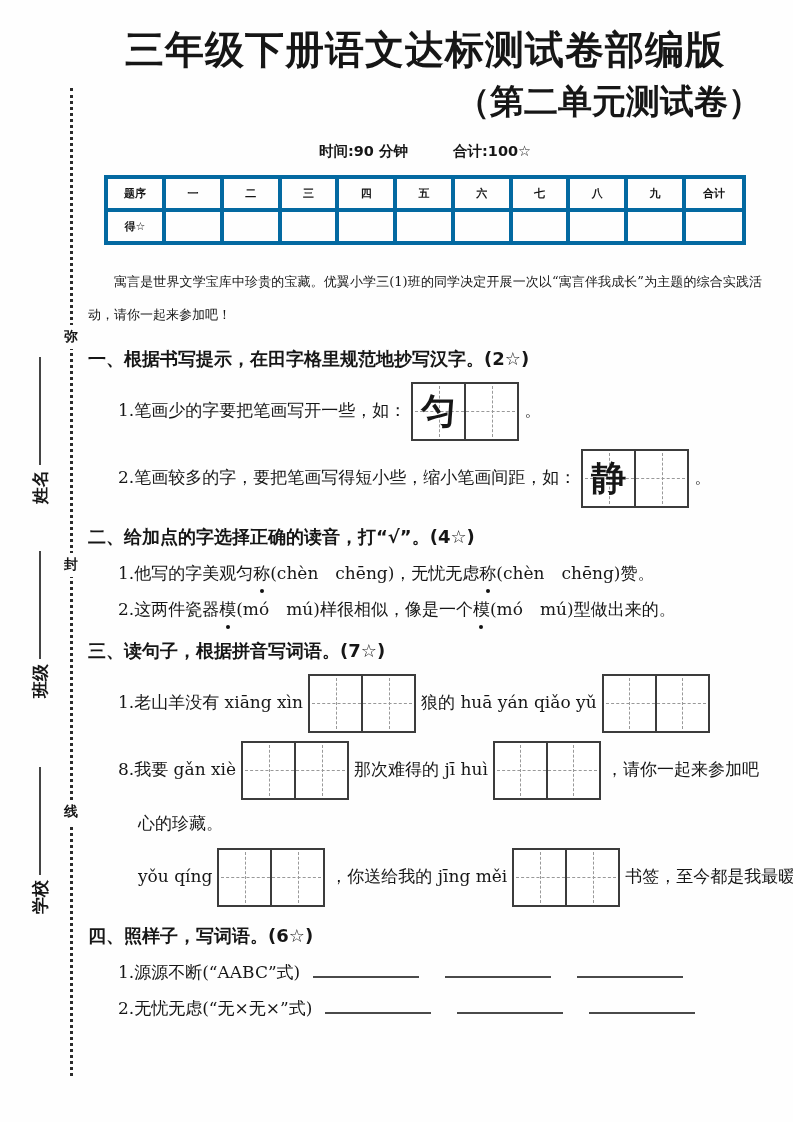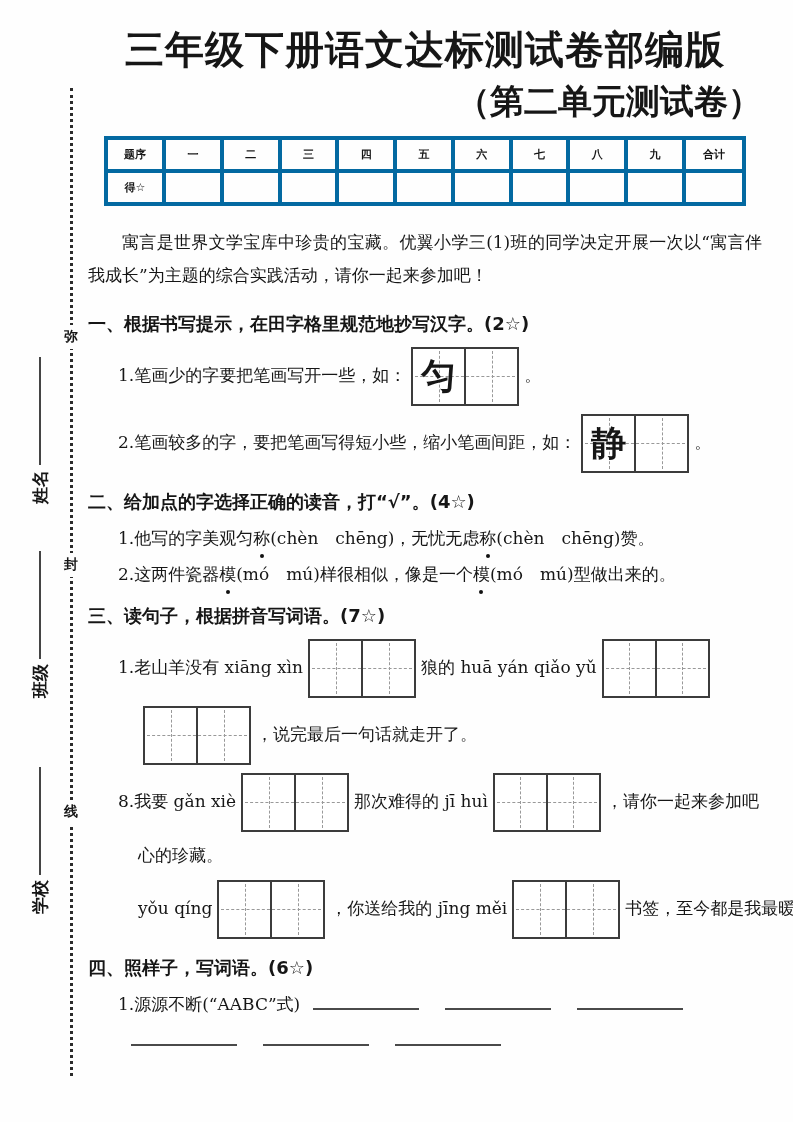--- a/index.html
+++ b/index.html
@@ -26,21 +26,21 @@
   .info span{margin:0 20px;}
 
   
   table.score{border-collapse:collapse;margin:14px auto 0 auto;width:642px;table-layout:fixed;}
   table.score td{border:4px solid #0369a1;height:29px;text-align:center;
                  font-size:11px;font-weight:bold;padding:0;}
   table.score td.first{width:54px;}
   table.score td.last{width:56px;}
 
   
-  .intro{margin-top:20px;font-size:17px;line-height:33px;text-indent:2em;
+  .intro{margin-top:20px;font-size:13px;line-height:33px;text-indent:2em;
          font-family:"DejaVu Serif",serif;text-align:justify;}
 
   
   .section-heading{font-size:18px;font-weight:bold;margin:12px 0 4px 0;line-height:30px;}
   .q-item{margin:2px 0;}
   .q-line{padding-left:30px;font-size:17px;line-height:30px;
           font-family:"DejaVu Serif",serif;white-space:nowrap;margin:6px 0;}
   .q-line.has-grid{line-height:64px;margin:2px 0;}
   .q-line.cont{padding-left:50px;}
 
@@ -85,20 +85,24 @@
     <span class="line"></span>
   </div>
   <div class="side-label" style="top:827px">
     <span class="lab">学校</span>
     <span class="line"></span>
   </div>
 
   <div class="main">
     <div class="title">三年级下册语文达标测试卷部编版</div>
     <div class="subtitle">（第二单元测试卷）</div>
+    <div class="info">
+      <span>时间:90 分钟</span>
+      <span>合计:100☆</span>
+    </div>
 
     <table class="score">
       <tbody id="score-tbody">
           <tr>
             <td class="first">题序</td>
             <td>一</td>
             <td>二</td>
             <td>三</td>
             <td>四</td>
             <td>五</td>
@@ -158,24 +162,20 @@
         <div class="section">
           <div class="section-heading">三、读句子，根据拼音写词语。(7☆)</div>
           <div class="q-item">
             <div class="q-line has-grid"><span>1.老山羊没有 xiāng xìn</span><span class="tian">
                 <span class="cell"></span>
                 <span class="cell"></span>
               </span><span>狼的 huā yán qiǎo yǔ</span><span class="tian">
                 <span class="cell"></span>
                 <span class="cell"></span>
               </span></div>
-            <div class="q-line has-grid cont"><span class="tian">
-                <span class="cell"></span>
-                <span class="cell"></span>
-              </span><span>，说完最后一句话就走开了。</span></div>
           </div>
           <div class="q-item">
             <div class="q-line has-grid"><span>8.我要 gǎn xiè</span><span class="tian">
                 <span class="cell"></span>
                 <span class="cell"></span>
               </span><span>那次难得的 jī huì</span><span class="tian">
                 <span class="cell"></span>
                 <span class="cell"></span>
               </span><span>，请你一起来参加吧</span></div>
             <div class="q-line cont"><span>心的珍藏。</span></div>
@@ -187,18 +187,18 @@
                 <span class="cell"></span>
               </span><span>书签，至今都是我最暖</span></div>
           </div>
         </div>
         <div class="section">
           <div class="section-heading">四、照样子，写词语。(6☆)</div>
           <div class="q-item">
             <div class="q-line"><span>1.源源不断(“AABC”式)</span><span class="blank"></span><span class="blank"></span><span class="blank"></span></div>
           </div>
           <div class="q-item">
-            <div class="q-line"><span class="blank"></span><span class="blank"></span><span class="blank"></span></div>
+            <div class="q-line"><span>2.无忧无虑(“无×无×”式)</span><span class="blank"></span><span class="blank"></span><span class="blank"></span></div>
           </div>
         </div>
       </div>
   </div>
 </div>
 
 </body></html>

